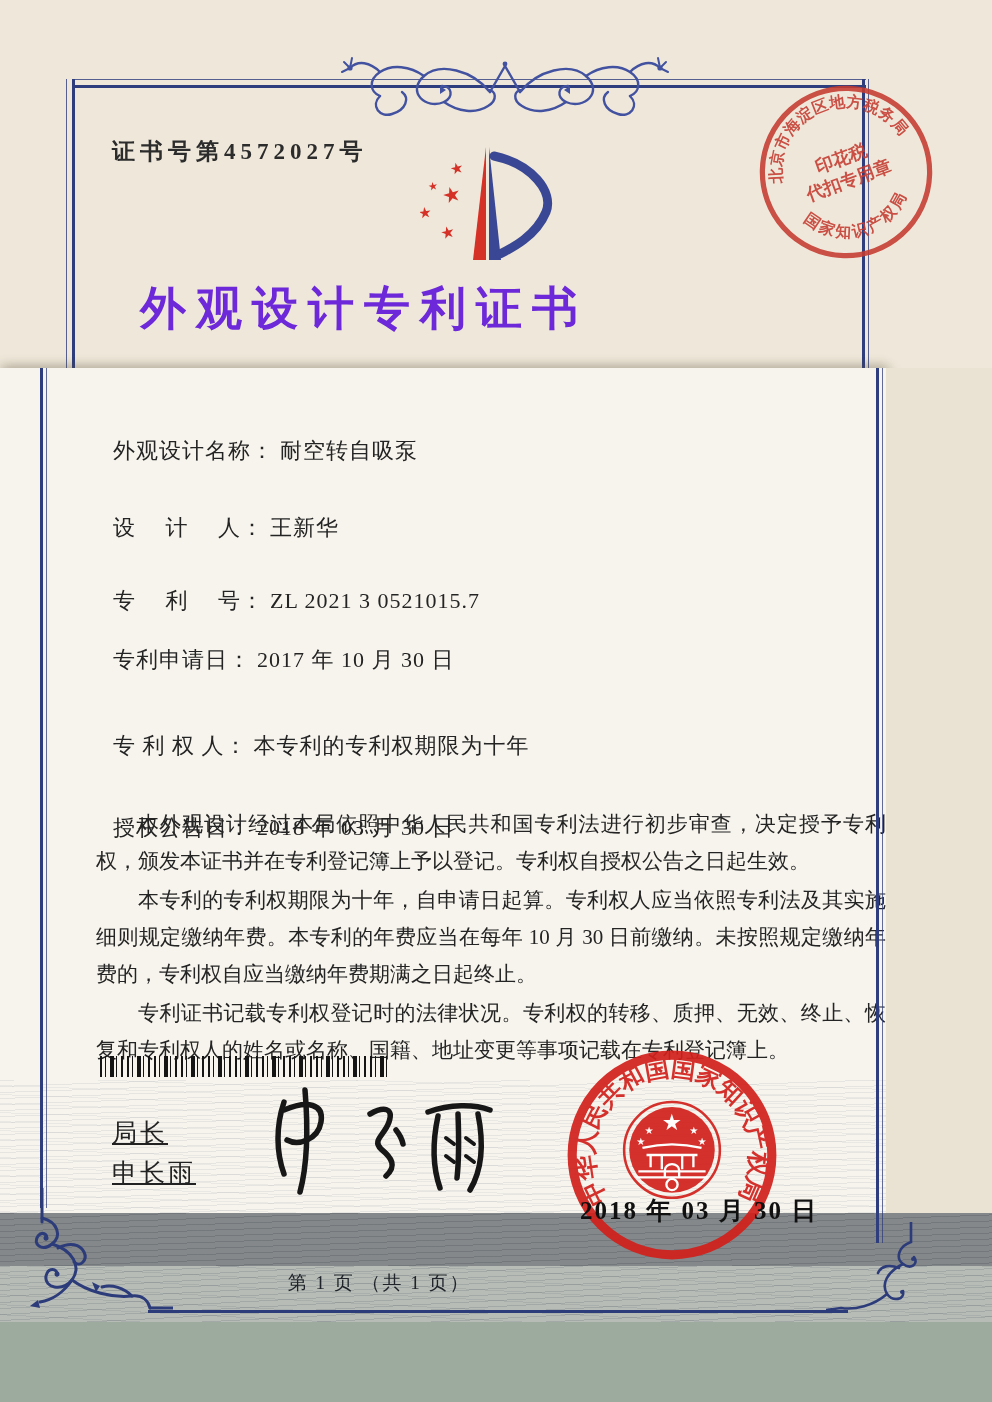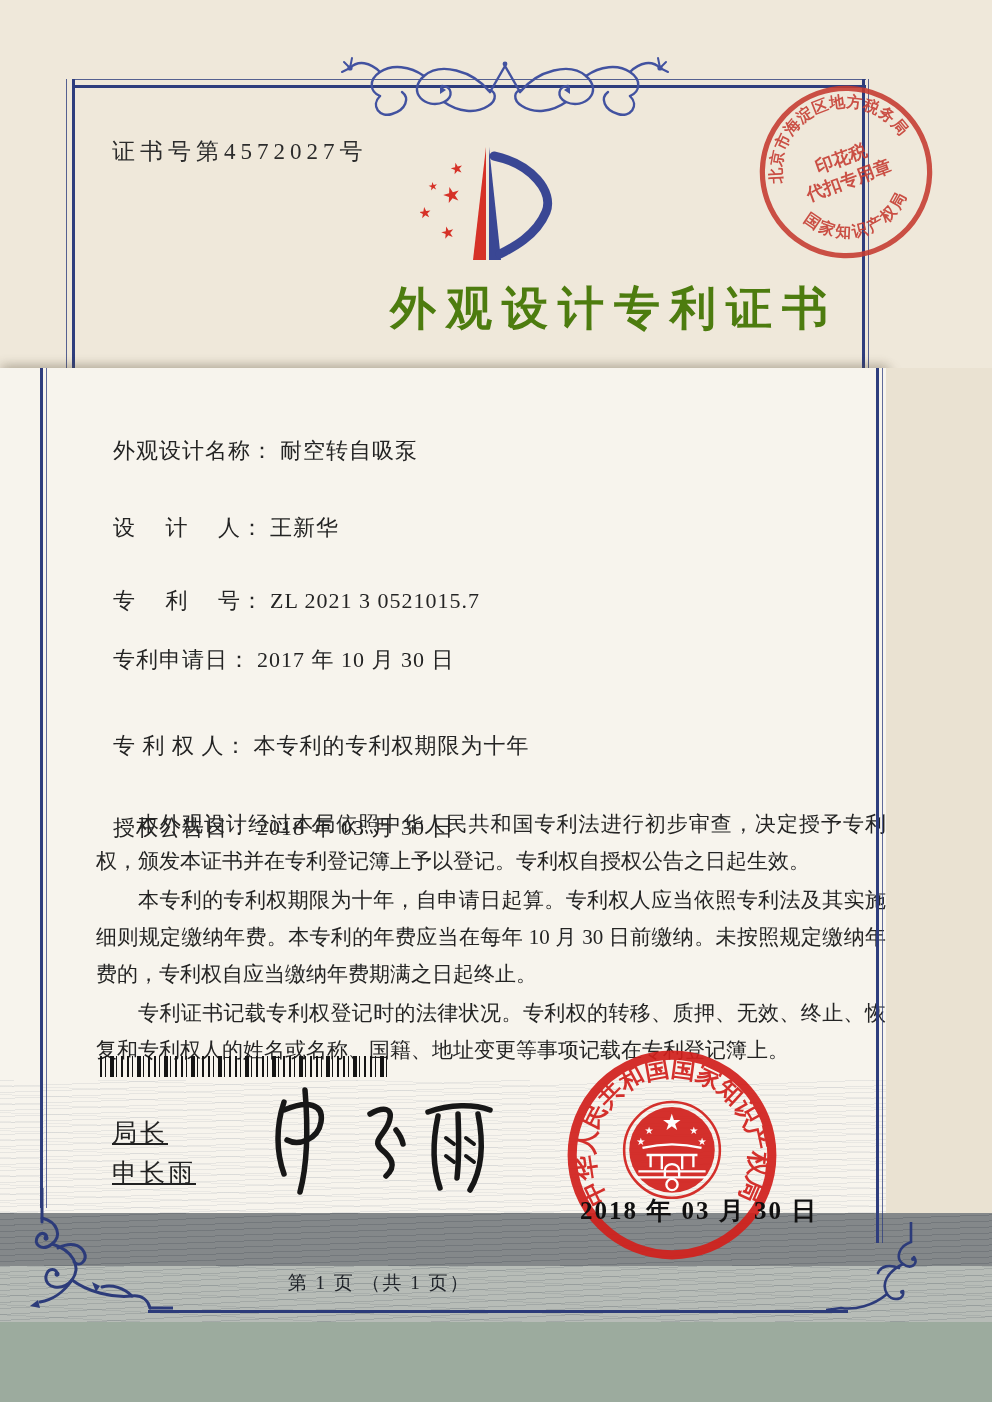--- a/index.html
+++ b/index.html
@@ -11,23 +11,23 @@
   }
   .abs{position:absolute;}
   
   .cover-line{background:#2e3d7d;}
   .top-thin{left:72px;top:79px;width:794px;height:1px;opacity:.8;}
   .top-main{left:72px;top:85px;width:794px;height:3px;}
   .left-main{left:72px;top:79px;width:3px;height:290px;}
   .left-thin{left:66px;top:79px;width:1px;height:290px;opacity:.8;}
   .right-main{left:862px;top:79px;width:3px;height:290px;}
   .right-thin{left:868px;top:79px;width:1px;height:290px;opacity:.8;}
-  .cert-no{left:112px;top:136px;font-size:23px;letter-spacing:5px;color:#2c2c2c;}
-  .title{left:124px;top:278px;width:714px;text-align:right;font-size:46px;font-weight:bold;
-         letter-spacing:10px;color:#4d7c0f;}
+  .cert-no{left:112px;top:136px;font-size:23px;letter-spacing:5px;color:#2c2c2c;font-weight:bold;}
+  .title{left:140px;top:278px;width:714px;text-align:left;font-size:46px;font-weight:bold;
+         letter-spacing:10px;color:#6d28d9;}
   
   .sheet{left:0;top:368px;width:886px;height:1034px;background:#f7f4ed;
          box-shadow:0 -4px 9px rgba(90,80,60,.25),6px 0 10px rgba(90,80,60,.22);}
   .sheet-waves{left:0;top:1080px;width:886px;height:134px;
     background-image:repeating-linear-gradient(178deg,rgba(140,148,160,.16) 0 1px,transparent 1px 6px),
                      repeating-linear-gradient(182deg,rgba(140,148,160,.12) 0 1px,transparent 1px 9px);}
   .right-strip{left:886px;top:368px;width:106px;height:846px;background:#eae2d2;}
   .sheet-vline-a{background:#2e3d7d;width:3px;}
   .sheet-vline-b{background:#2e3d7d;width:1px;opacity:.75;}
   .field{left:100px;font-size:22px;letter-spacing:1px;white-space:pre;color:#242424;text-align:center;}

